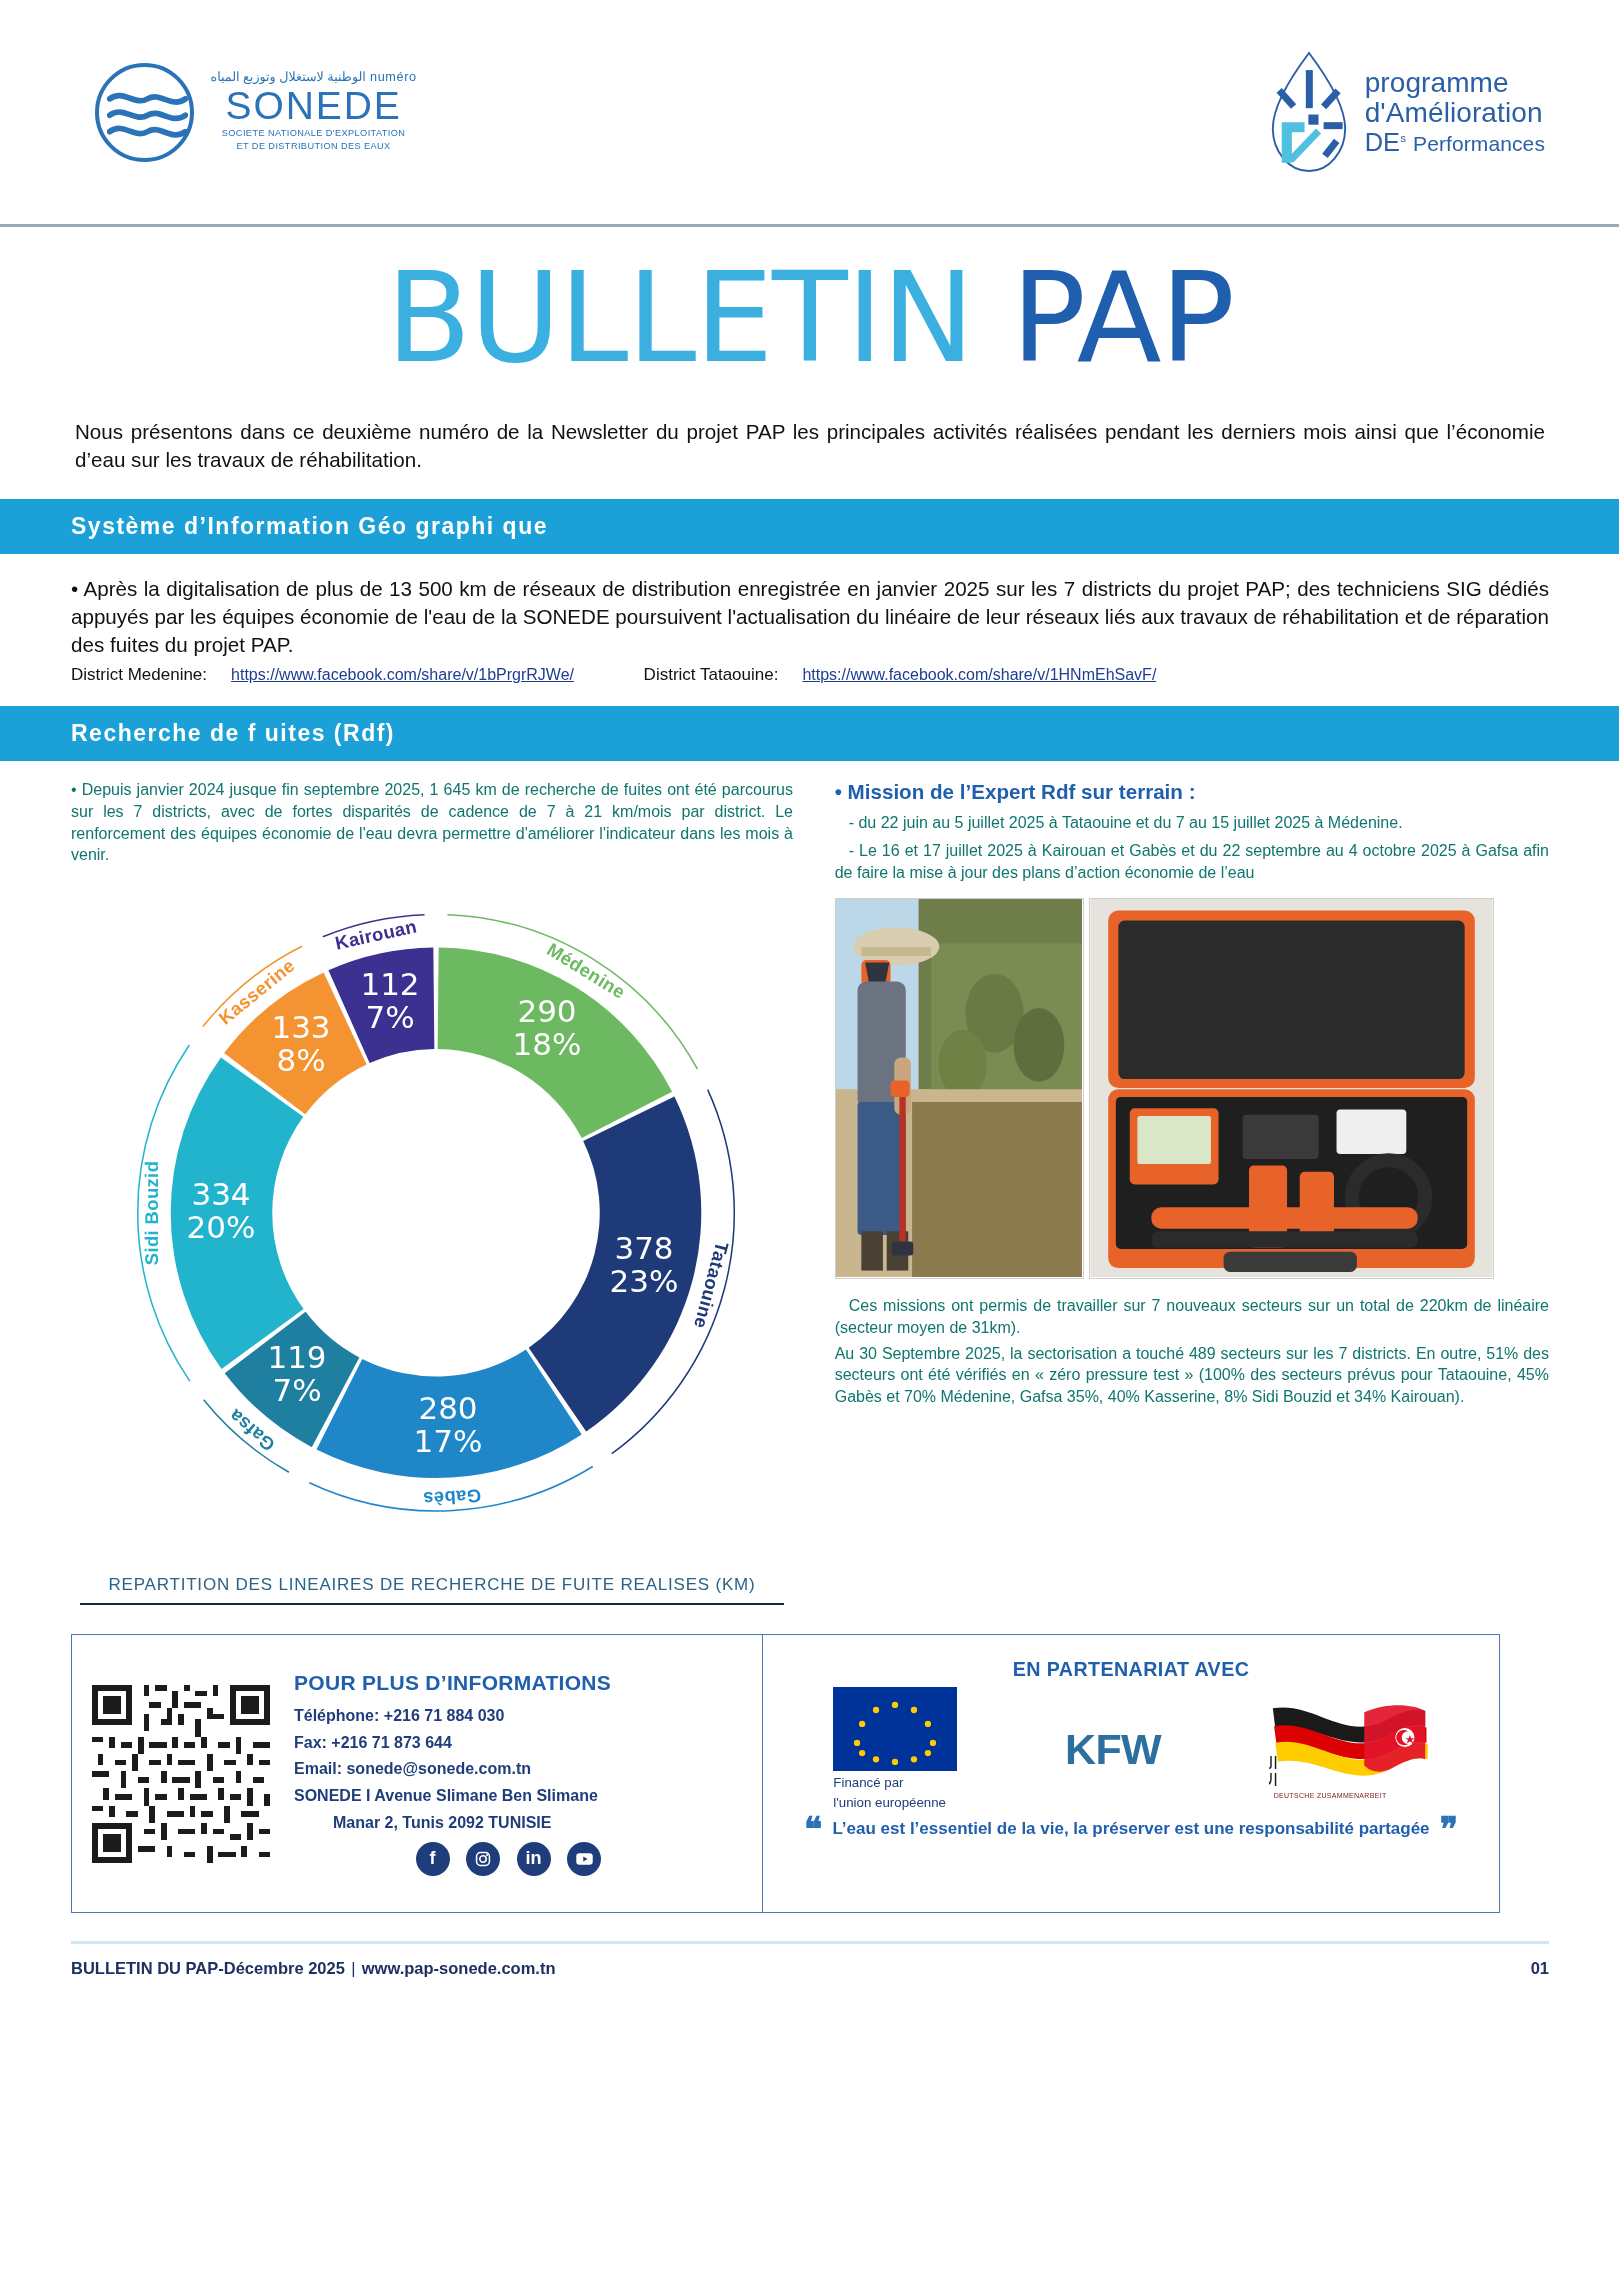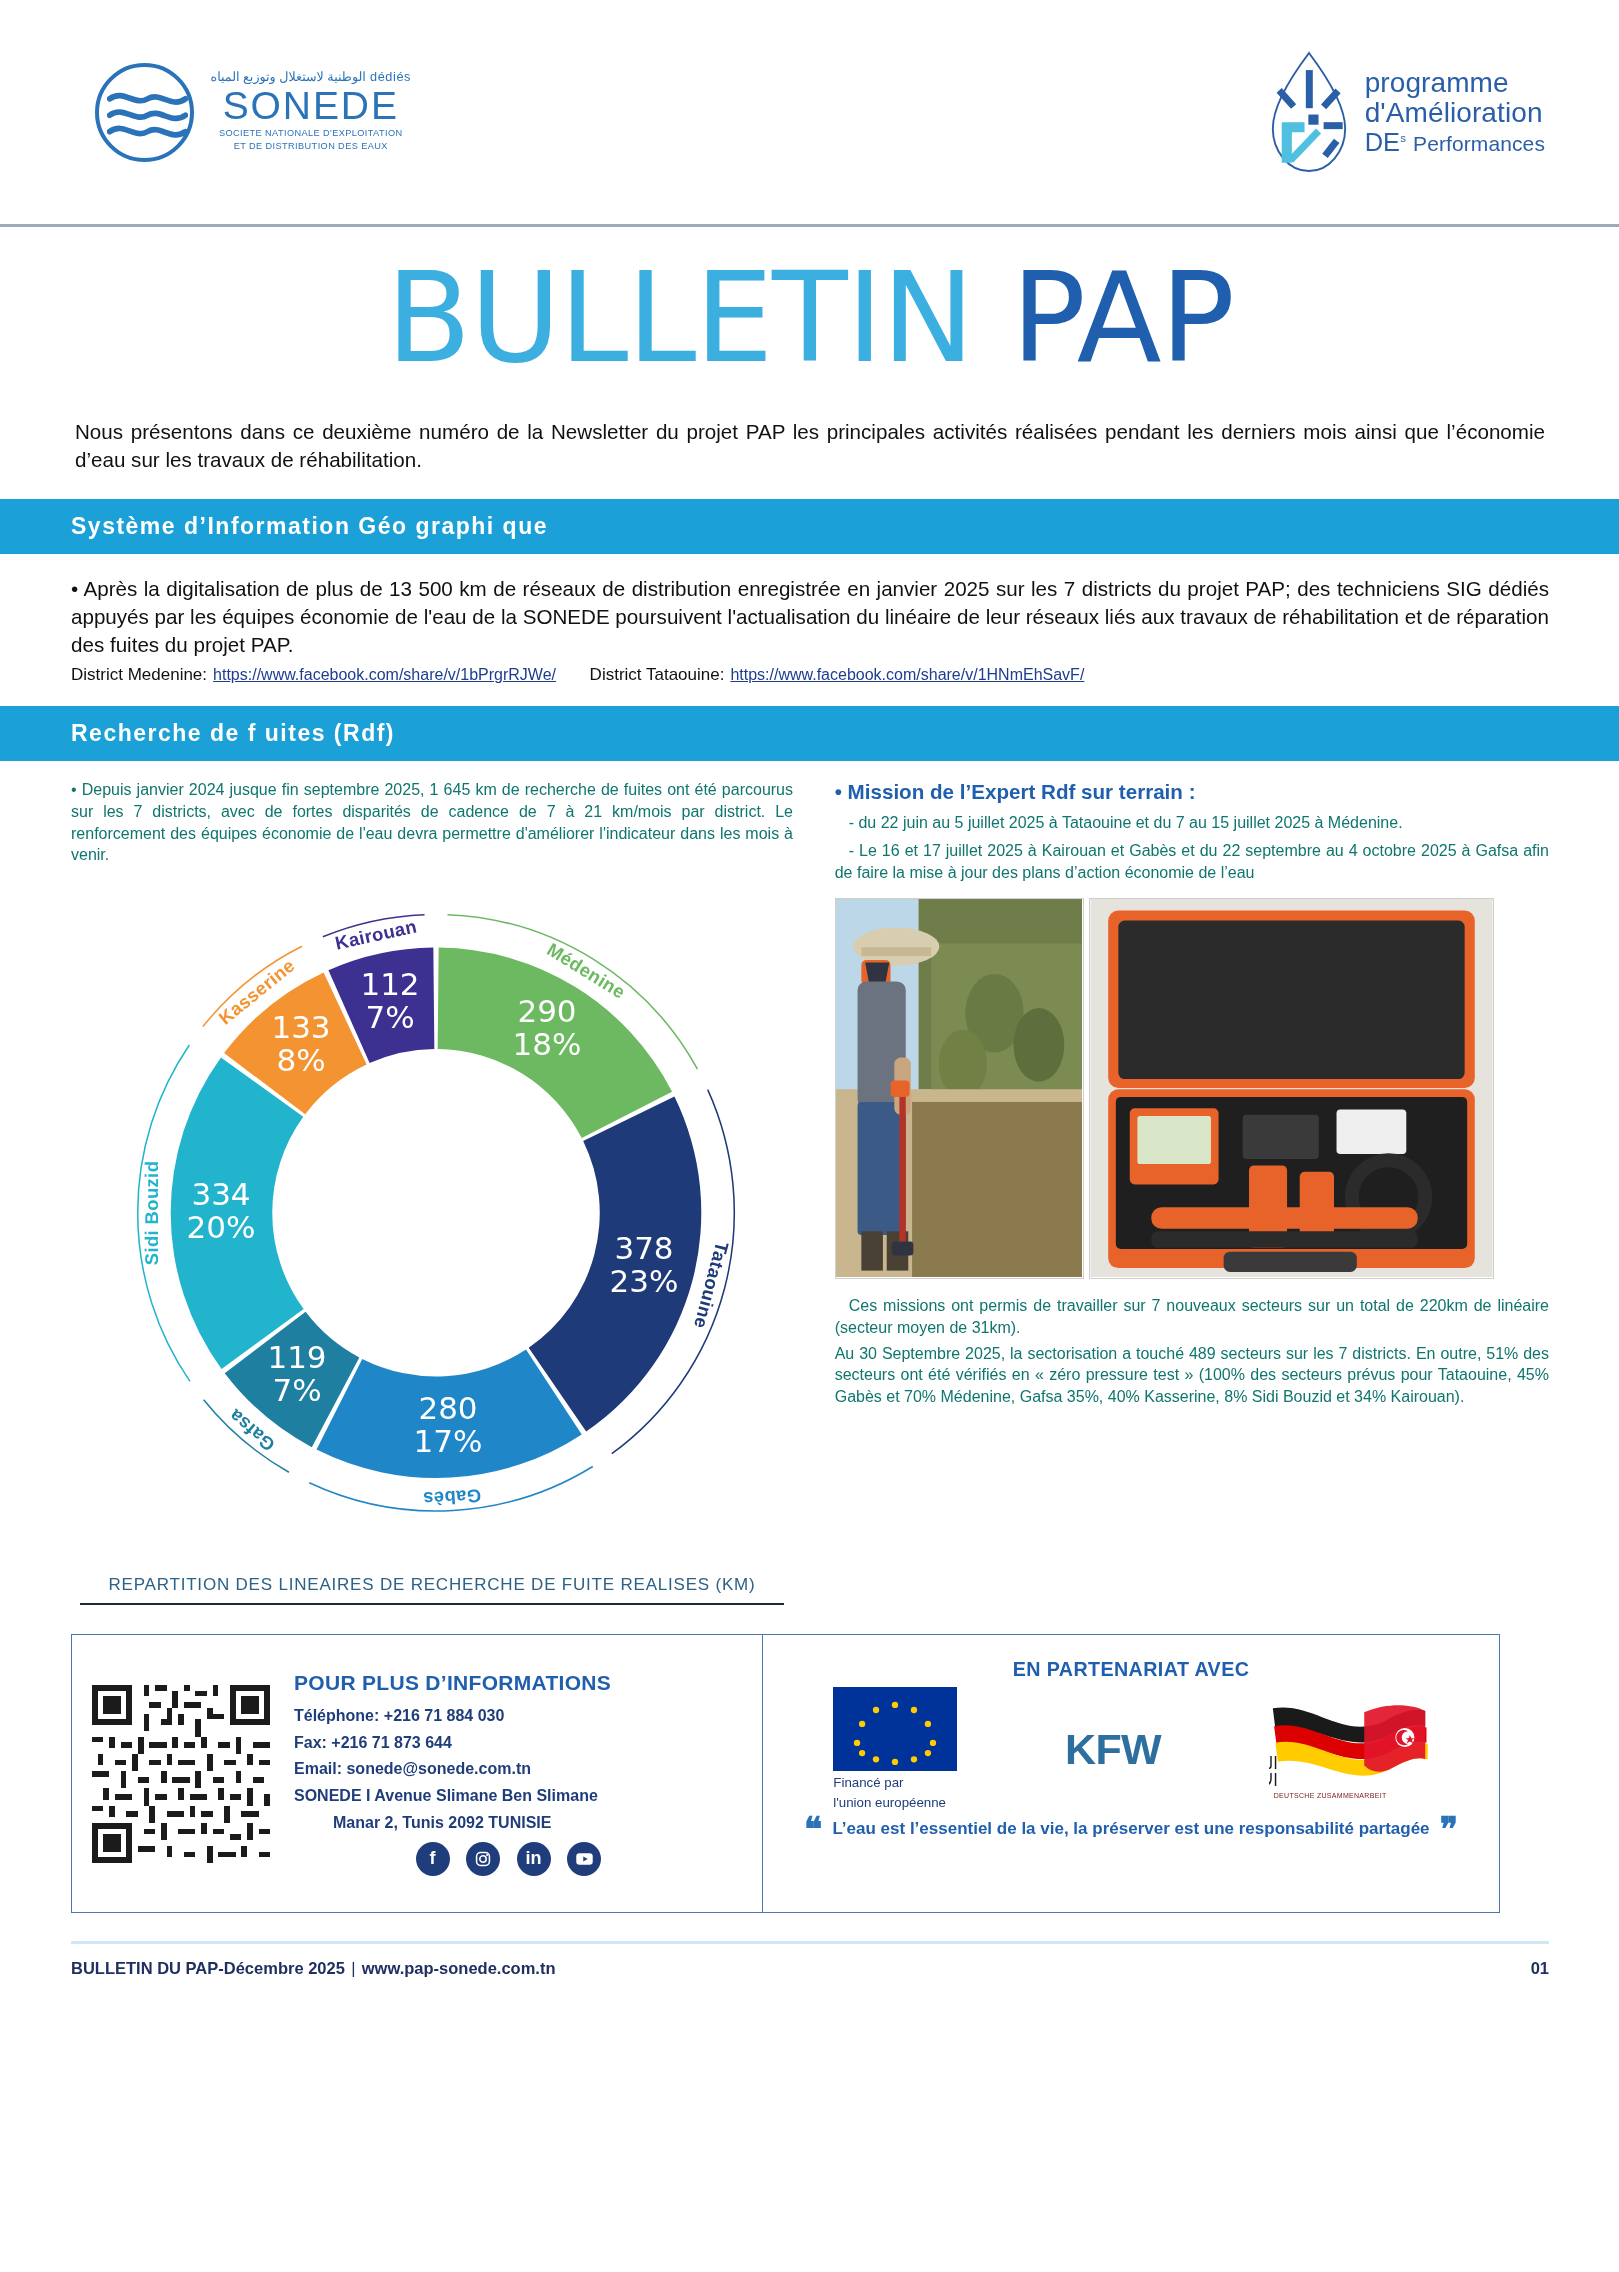--- a/index.html
+++ b/index.html
@@ -69,21 +69,21 @@
     margin-top:25.4px;
   }
   .banner.second { margin-top:21.6px; }
 
   .body-text {
     margin:21.6px 71px 0 71px;
     font-size:20.6px; line-height:1.36; text-align:justify; color:#111;
   }
   .links-line {
     margin:5.1px 71px 0 71px;
-    font-size:17px; color:#111; display:flex; align-items:baseline; gap:6px; flex-wrap:wrap;
+    font-size:17px; color:#111; display:flex; align-items:baseline; gap:24px; flex-wrap:wrap;
   }
   .links-line .lbl { color:#111; }
   .links-line a { color:#1f3d8f; text-decoration:underline; font-size:16px; }
   .links-line .gap { display:inline-block; width:21.6px; }
 
   
   .cols { display:flex; gap:0; margin-top:18px; }
   .col-left { width:822px; padding:0 29px 0 71px; }
   .col-right { width:798px; padding:0 71px 0 12.7px; }
 
@@ -169,21 +169,21 @@
 
   <div class="brand">
     <div class="sonede-mark">
       <svg width="81" height="53" viewBox="0 0 128 84" aria-hidden="true">
         <path d="M4 14 C26 -2, 44 26, 64 14 C84 2, 102 30, 124 14" stroke="#2a73b8" stroke-width="9" fill="none" stroke-linecap="round"></path>
         <path d="M4 40 C26 24, 44 52, 64 40 C84 28, 102 56, 124 40" stroke="#2a73b8" stroke-width="9" fill="none" stroke-linecap="round"></path>
         <path d="M4 66 C26 50, 44 78, 64 66 C84 54, 102 82, 124 66" stroke="#2a73b8" stroke-width="9" fill="none" stroke-linecap="round"></path>
       </svg>
     </div>
     <div class="sonede-text">
-      <div class="sonede-arabic">dédiés الوطنية لاستغلال وتوزيع المياه</div>
+      <div class="sonede-arabic">numéro الوطنية لاستغلال وتوزيع المياه</div>
       <div class="sonede-word">SONEDE</div>
       <div class="sonede-sub">SOCIETE NATIONALE D'EXPLOITATION</div>
       <div class="sonede-sub">ET DE DISTRIBUTION DES EAUX</div>
     </div>
   </div>
 
   <div class="pap-brand">
     <div class="pap-drop">
       <svg width="80" height="122" viewBox="0 0 126 192" aria-hidden="true">
         <path d="M63 3 C100 52, 120 92, 120 122 C120 158, 95 189, 63 189 C31 189, 6 158, 6 122 C6 92, 26 52, 63 3 Z" fill="none" stroke="#2a5fa8" stroke-width="3"></path>

